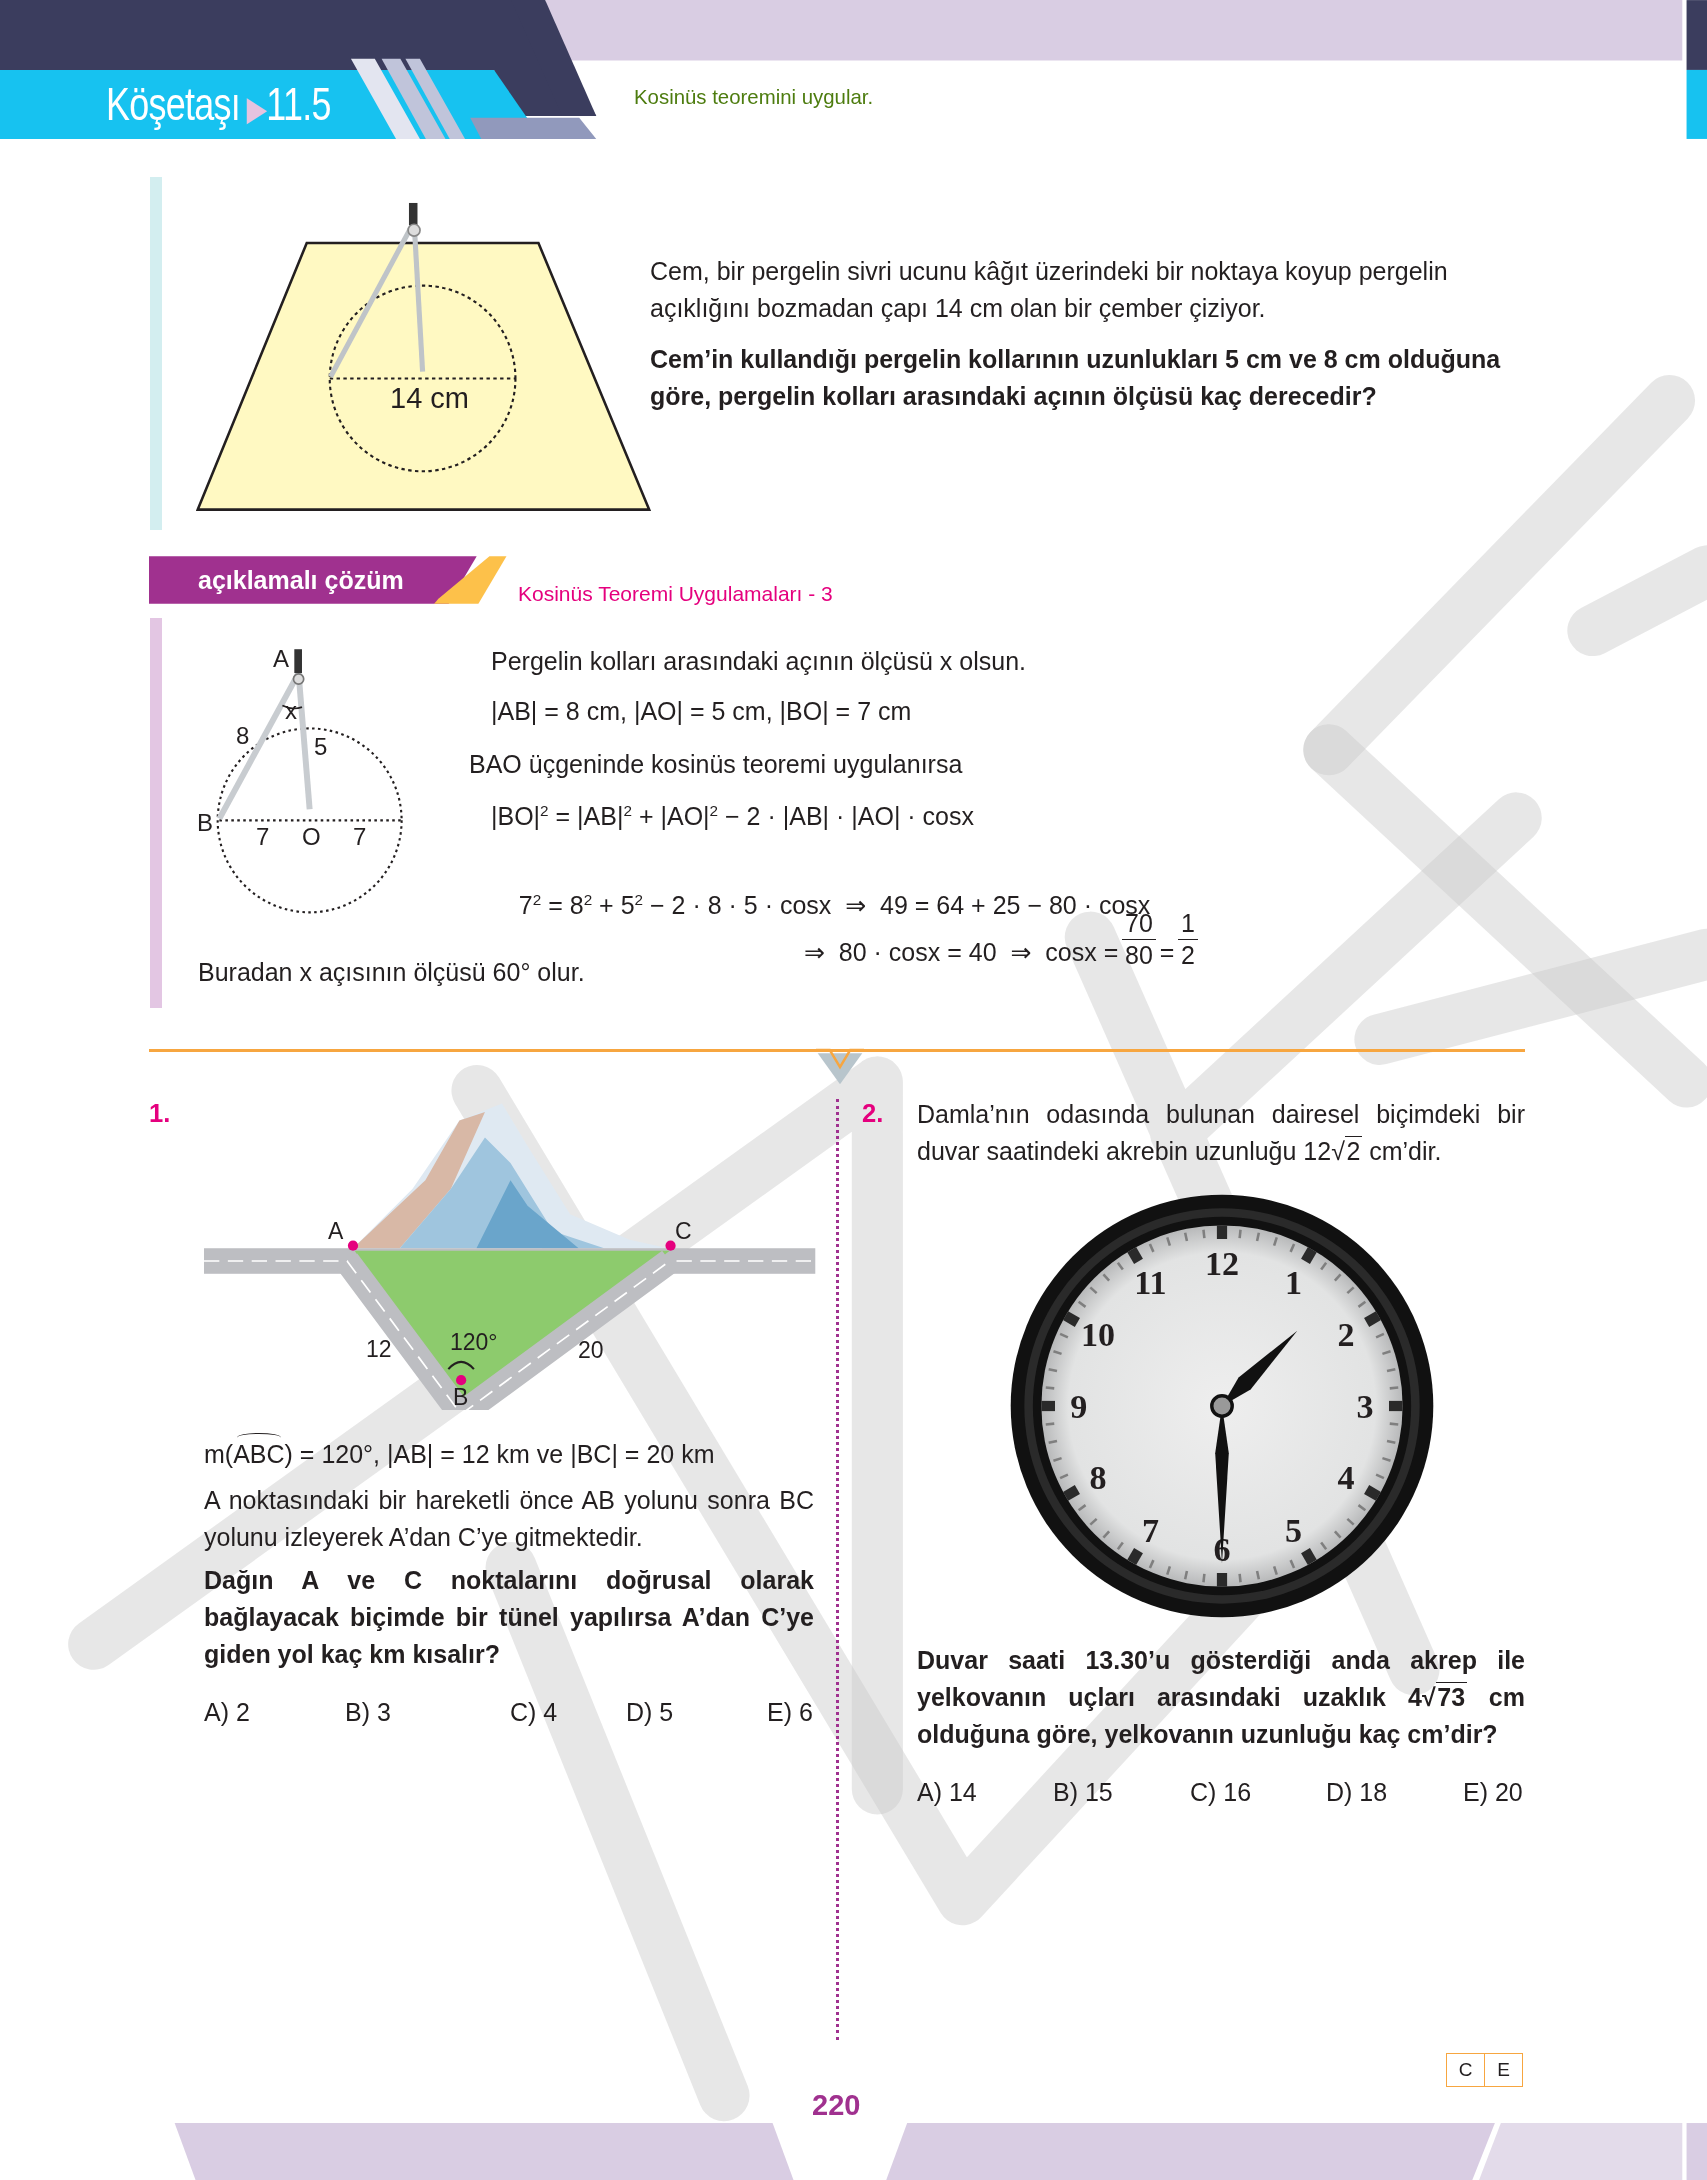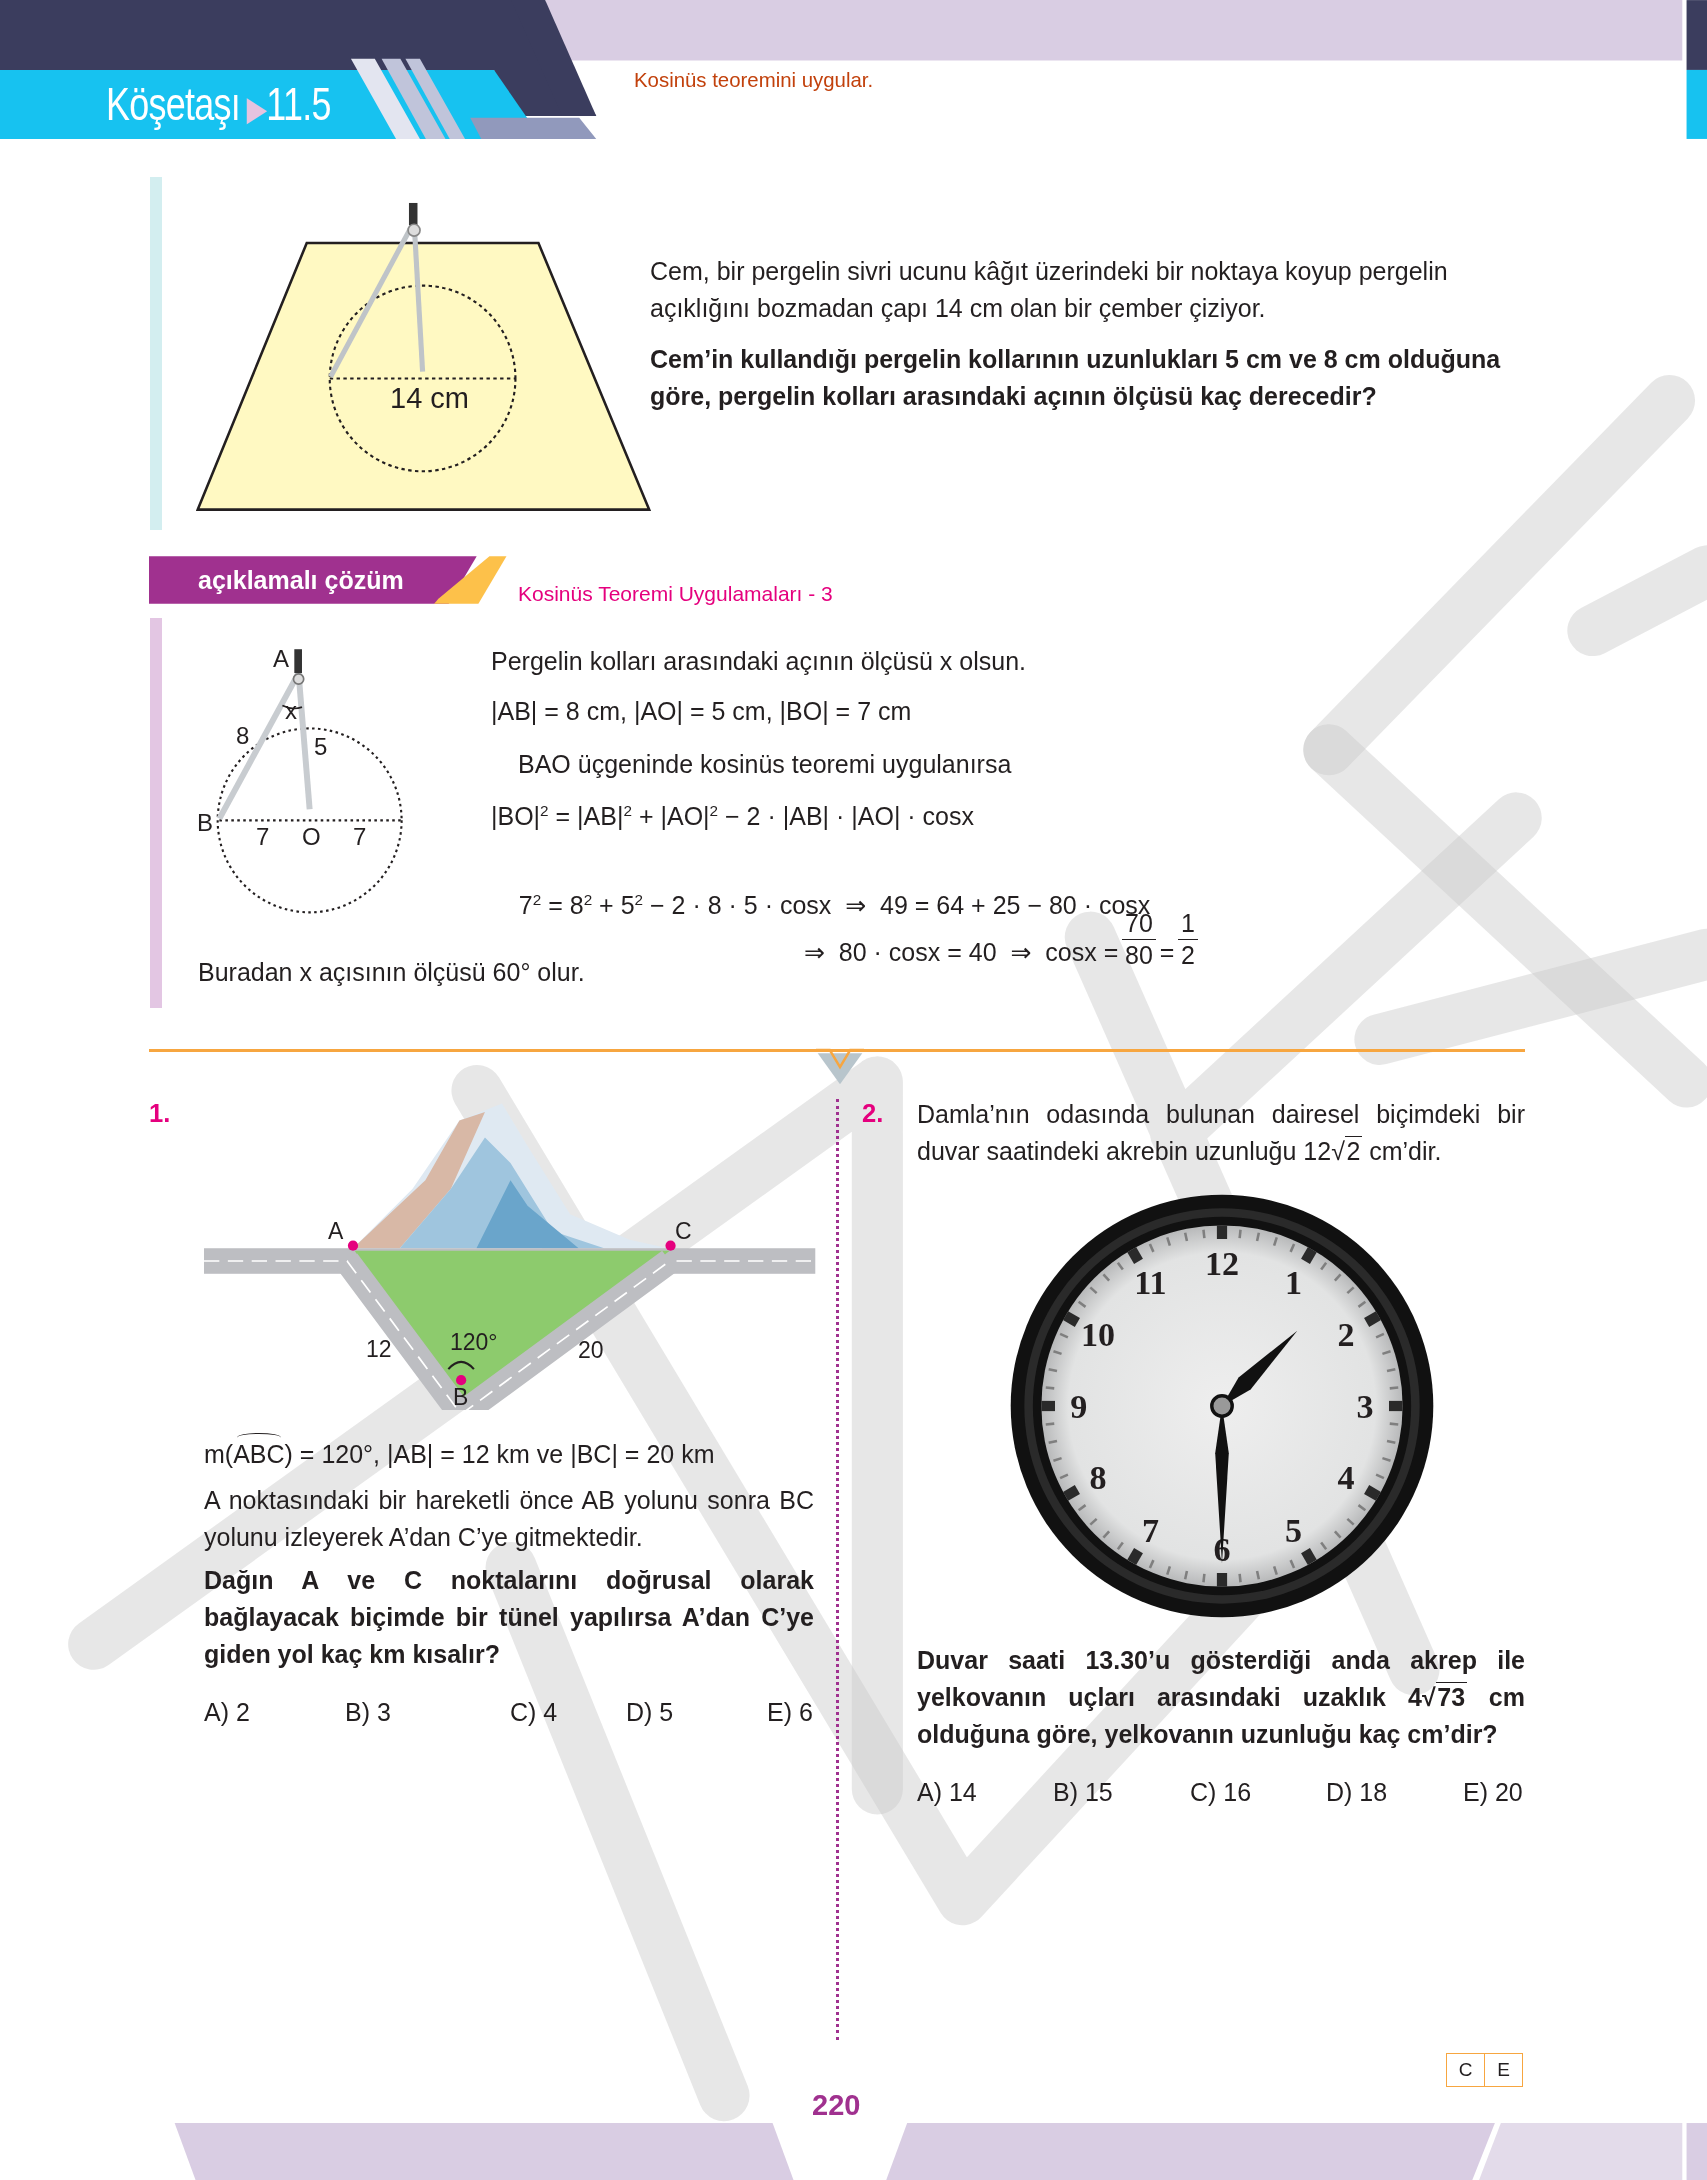--- a/index.html
+++ b/index.html
@@ -34,21 +34,21 @@
   <polygon points="552,138 680,138 700,163 565,163" fill="#9199bc"></polygon>
   <polygon points="600,0 640,0 700,136 660,136" fill="#3b3d5e"></polygon>
   <rect x="1980" y="0" width="24" height="82" fill="#3b3d5e"></rect>
   <rect x="1980" y="82" width="24" height="81" fill="#17c2f0"></rect>
 </svg>
 
 <div class="content">
   <div class="abs" style="left:106px;top:77px;font-size:46px;color:#ffffff;font-family:'Liberation Sans Narrow','Liberation Sans',sans-serif;letter-spacing:-0.9px;transform:scaleX(0.78);transform-origin:left center;white-space:nowrap;">
     <span>Köşetaşı</span><span style="color:#e6c3df;font-size:34px;"> ▶</span><span>11.5</span>
   </div>
-  <div class="abs" style="left:634px;top:69px;font-size:20.4px;color:#c2410c;">Kosinüs teoremini uygular.</div>
+  <div class="abs" style="left:634px;top:86px;font-size:20.4px;color:#4d7c0f;">Kosinüs teoremini uygular.</div>
 
   <div class="abs" style="left:150px;top:177px;width:12px;height:353px;background:#d3eef0;"></div>
   <svg class="abs" style="left:196px;top:196px" width="460" height="324" viewBox="0 0 540 380">
     <polygon points="130,55 402,55 532,368 2,368" fill="#fff9c2" stroke="#231f20" stroke-width="3"></polygon>
     <circle cx="266" cy="214" r="109" fill="none" stroke="#231f20" stroke-width="2.5" stroke-dasharray="4 4"></circle>
     <line x1="157" y1="214" x2="375" y2="214" stroke="#231f20" stroke-width="2.5" stroke-dasharray="4 4"></line>
     <line x1="256" y1="30" x2="158" y2="212" stroke="#bfc4c8" stroke-width="6"></line>
     <line x1="256" y1="30" x2="266" y2="206" stroke="#bfc4c8" stroke-width="6"></line>
     <rect x="250" y="8" width="10" height="26" fill="#333"></rect>
     <circle cx="256" cy="40" r="7" fill="#ddd" stroke="#888" stroke-width="2"></circle>
@@ -81,21 +81,21 @@
   <div class="abs" style="left:285px;top:697px;font-size:24px;">x</div>
   <div class="abs" style="left:236px;top:722px;font-size:24px;">8</div>
   <div class="abs" style="left:314px;top:733px;font-size:24px;">5</div>
   <div class="abs" style="left:197px;top:809px;font-size:24px;">B</div>
   <div class="abs" style="left:256px;top:823px;font-size:24px;">7</div>
   <div class="abs" style="left:302px;top:823px;font-size:24px;">O</div>
   <div class="abs" style="left:353px;top:823px;font-size:24px;">7</div>
 
   <div class="abs txt" style="left:491px;top:643px;">Pergelin kolları arasındaki açının ölçüsü x olsun.</div>
   <div class="abs txt" style="left:491px;top:693px;">|AB| = 8 cm, |AO| = 5 cm, |BO| = 7 cm</div>
-  <div class="abs txt" style="left:518px;top:746px;text-align:right;">BAO üçgeninde kosinüs teoremi uygulanırsa</div>
+  <div class="abs txt" style="left:469px;top:746px;text-align:right;">BAO üçgeninde kosinüs teoremi uygulanırsa</div>
   <div class="abs txt" style="left:491px;top:798px;white-space:nowrap;">
     <span>|BO|</span><span class="sup">2</span><span> = |AB|</span><span class="sup">2</span><span> + |AO|</span><span class="sup">2</span><span> − 2 · |AB| · |AO| · cosx</span>
   </div>
   <div class="abs txt" style="left:491px;top:850px;white-space:pre;">
     <span>7</span><span class="sup">2</span><span> = 8</span><span class="sup">2</span><span> + 5</span><span class="sup">2</span><span> − 2 · 8 · 5 · cosx  ⇒  49 = 64 + 25 − 80 · cosx</span>
   </div>
   <div class="abs txt" style="left:804px;top:888px;white-space:pre;display:flex;align-items:flex-end;margin-top:20px;">
     <span>⇒  80 · cosx = 40  ⇒  cosx =</span>
     <span class="frac"><span class="num">70</span><span>80</span></span>
     <span>=</span>

